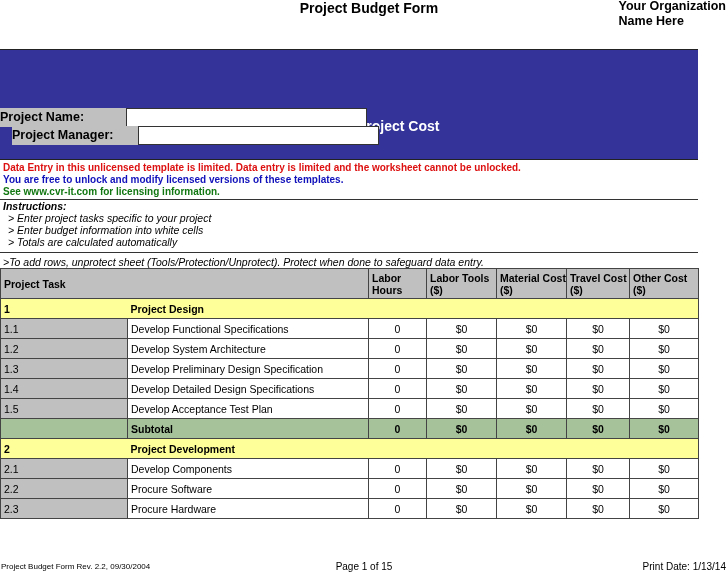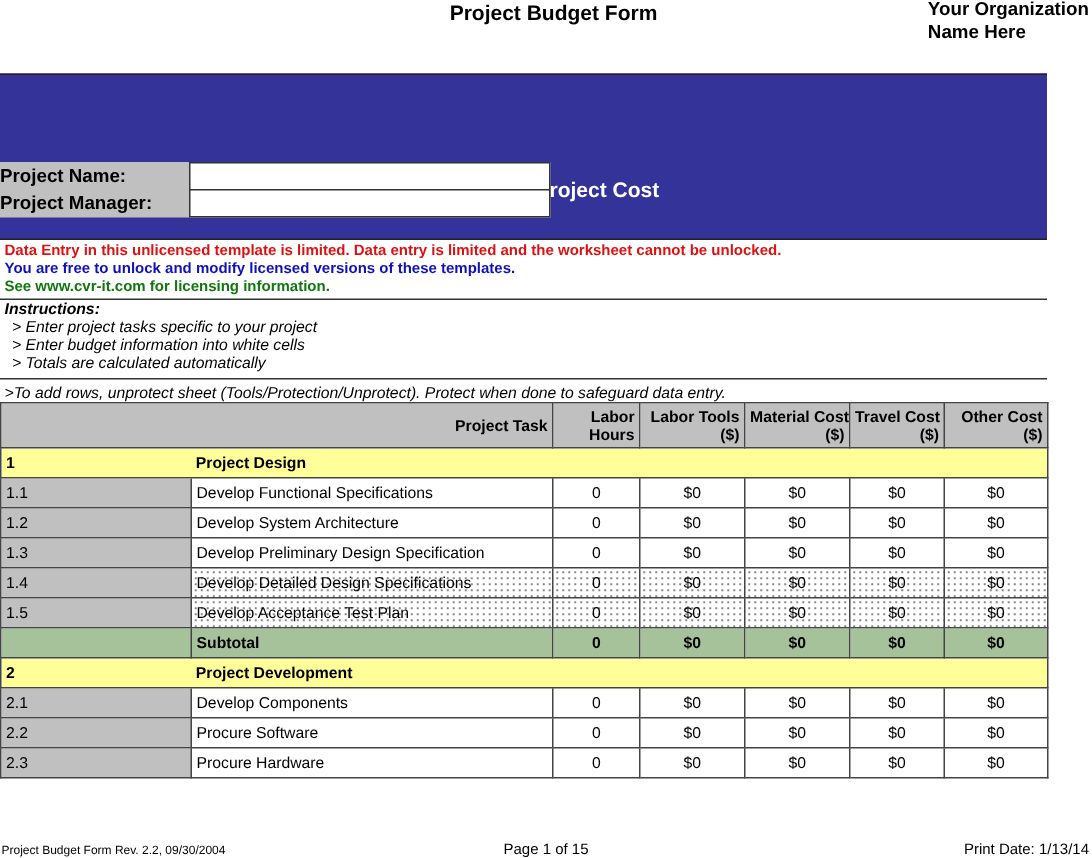--- a/index.html
+++ b/index.html
@@ -42,21 +42,21 @@
   .instr-head { font-weight: bold; }
   table.grid {
     position: absolute; left: 0; top: 268px; border-collapse: collapse; table-layout: fixed;
     width: 698px; font-size: 10.5px;
   }
   table.grid td, table.grid th {
     border: 1px solid #444; padding: 0 3px; overflow: hidden; white-space: nowrap;
   }
   table.grid th {
     background: #c0c0c0; font-weight: bold; font-size: 10.5px; line-height: 12px; height: 29px;
-    text-align: right;
+    text-align: left;
   }
   tr.section td { background: #ffff99; font-weight: bold; height: 19px; border-left: none; border-right: none; }
   tr.section td:first-child { border-left: 1px solid #444; }
   tr.section td:last-child { border-right: 1px solid #444; }
   tr.task td { height: 19px; background: #fff; }
   tr.task td.num { background: #c0c0c0; }
   tr.task td.val { text-align: center; }
   tr.dotted td:not(.num) {
     background-color: #fff;
     background-image: radial-gradient(#888 0.6px, transparent 0.7px);
@@ -78,21 +78,21 @@
   <div>Name Here</div>
 </div>
 
 <div class="blue-banner"></div>
 <div class="banner-title" style="top:70px;margin-top:48px;">Source of Project Cost</div>
 
 <div class="field-row" style="top:108px;">
   <div class="field-label">Project Name:</div>
   <input class="field-input" value="" style="">
 </div>
-<div class="field-row" style="top:126px;">
+<div class="field-row" style="top:126px;margin-left:12px;">
   <div class="field-label">Project Manager:</div>
   <input class="field-input" value="" style="">
 </div>
 
 <div class="notice n-red">Data Entry in this unlicensed template is limited.  Data entry is limited and the worksheet cannot be unlocked.</div>
 <div class="notice n-blue">You are free to unlock and modify licensed versions of these templates.</div>
 <div class="notice n-green">See www.cvr-it.com for licensing information.</div>
 
 <div class="sep" style="top:199px;"></div>
 <div class="instr instr-head" style="top:200px;">Instructions:</div>

